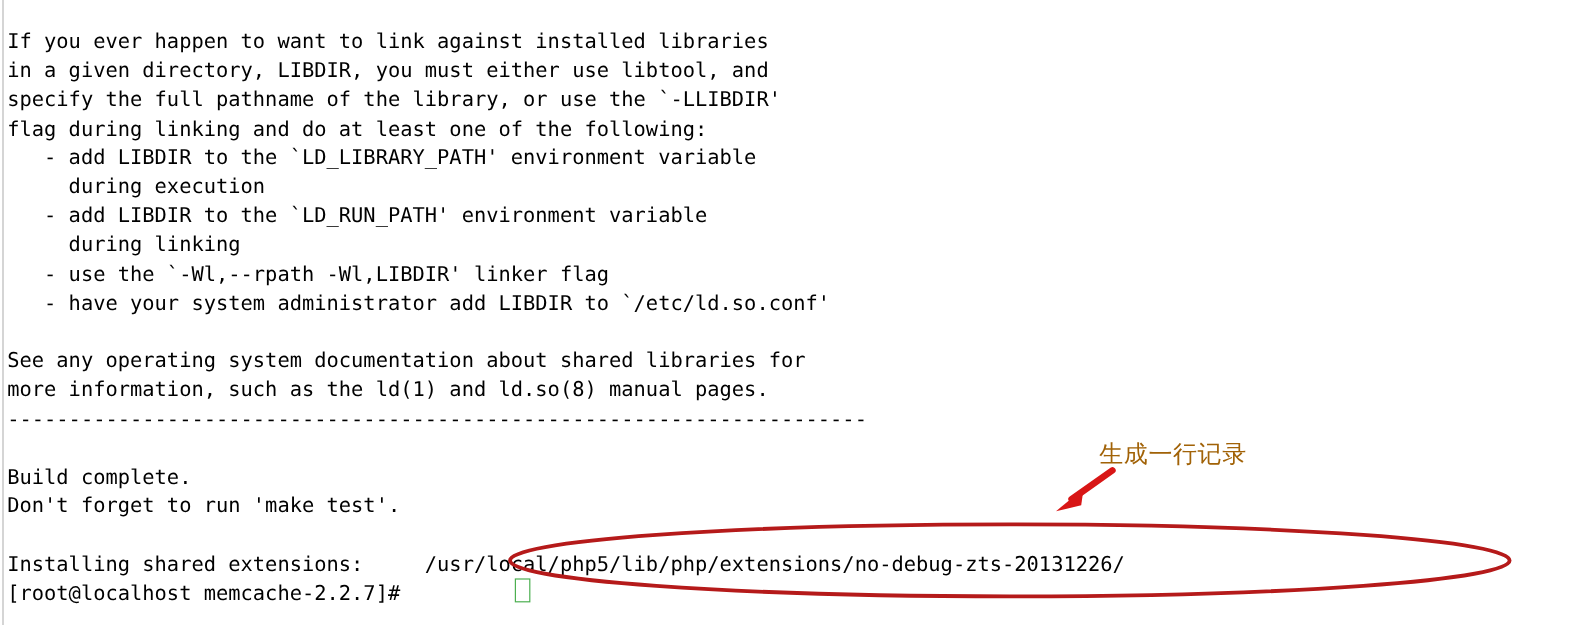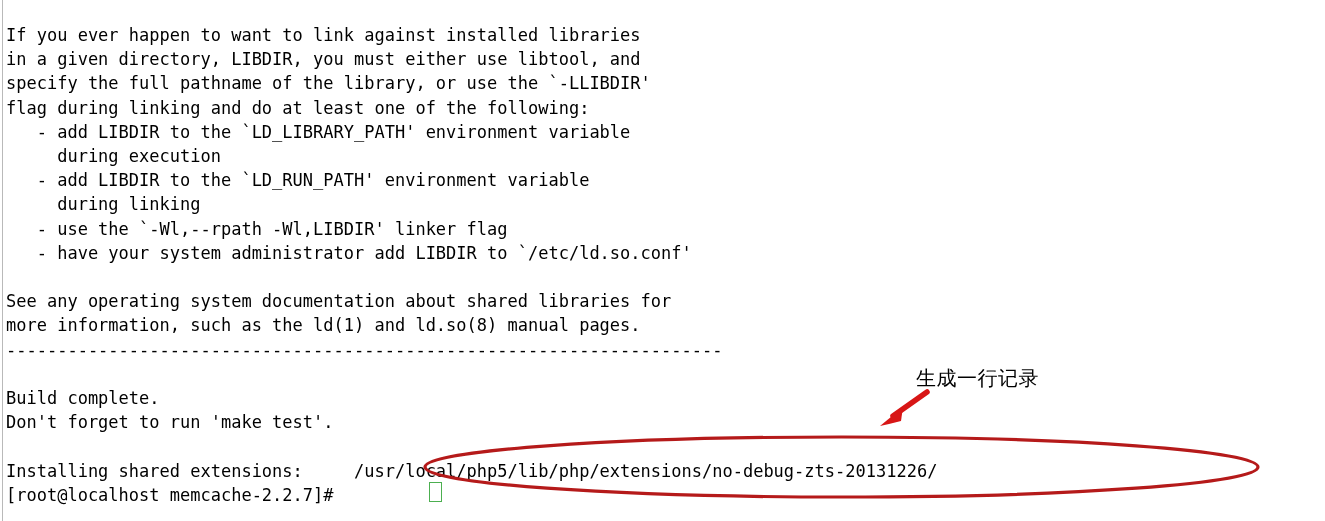--- a/index.html
+++ b/index.html
@@ -59,21 +59,21 @@
     height: 521px;
     pointer-events: none;
   }
   #annotation-note {
     position: absolute;
     left: 916px;
     top: 366px;
     font-family: "DejaVu Sans", "Liberation Sans", sans-serif;
     font-size: 20px;
     line-height: 24px;
-    color: #000000;
+    color: #a16207;
     white-space: pre;
     letter-spacing: 0.5px;
   }
 </style>
 </head>
 <body>
 
 <div id="screen">
 
   <div id="left-rule"></div>

